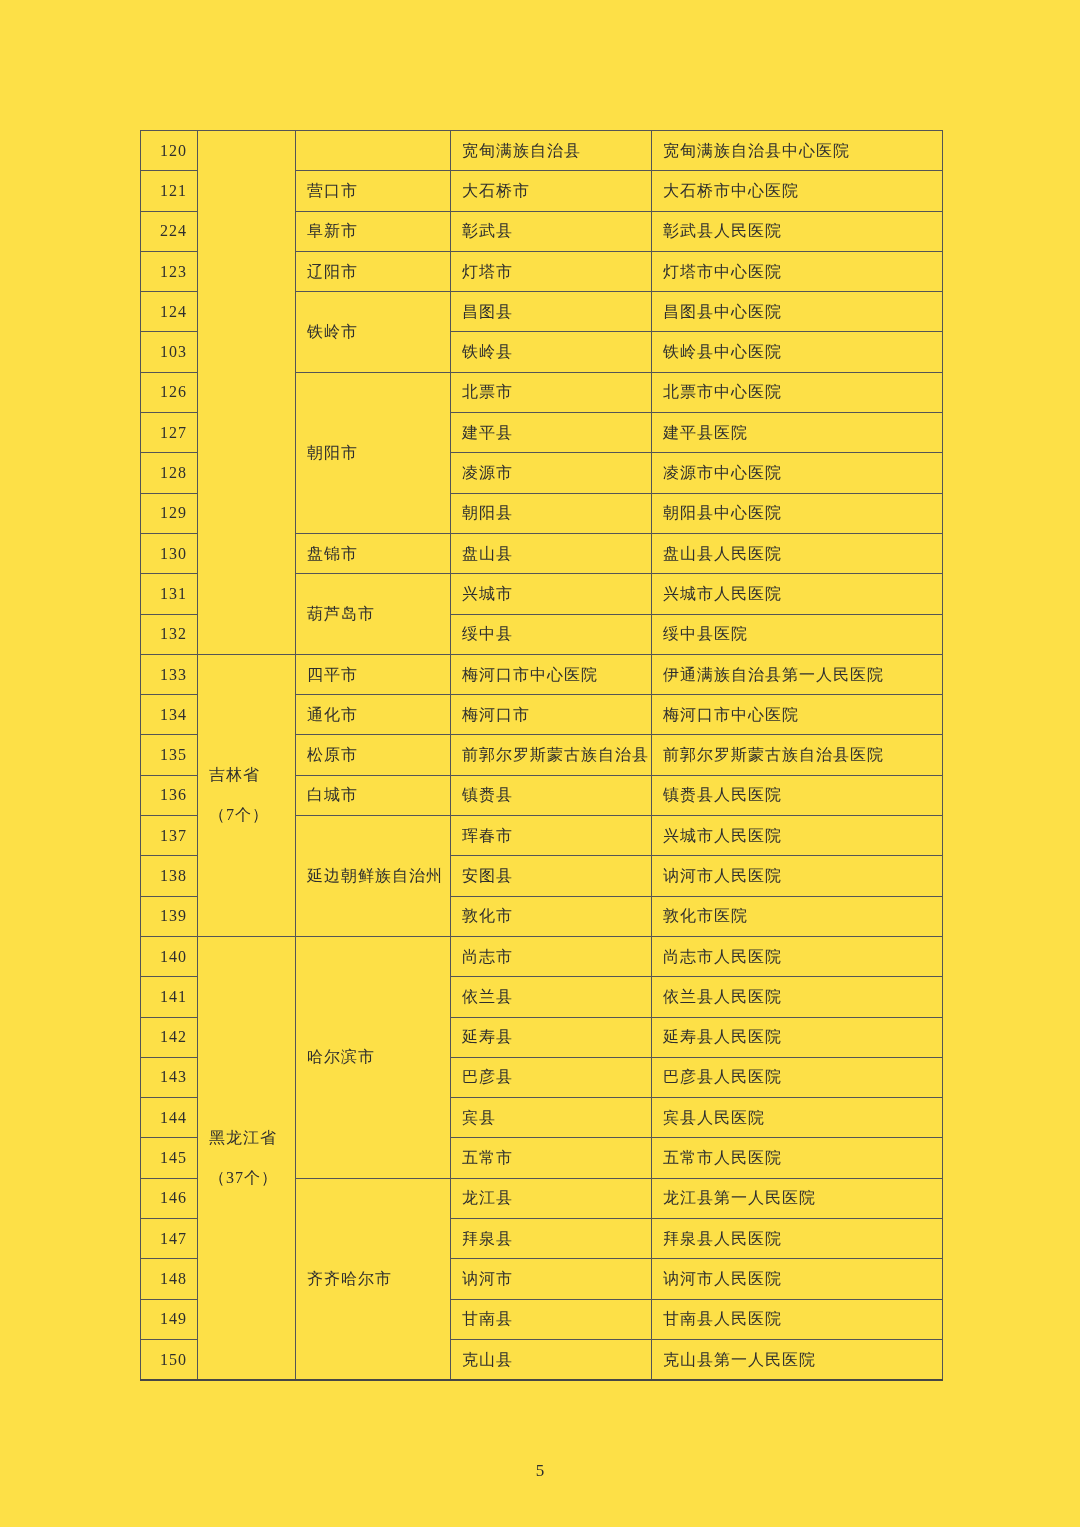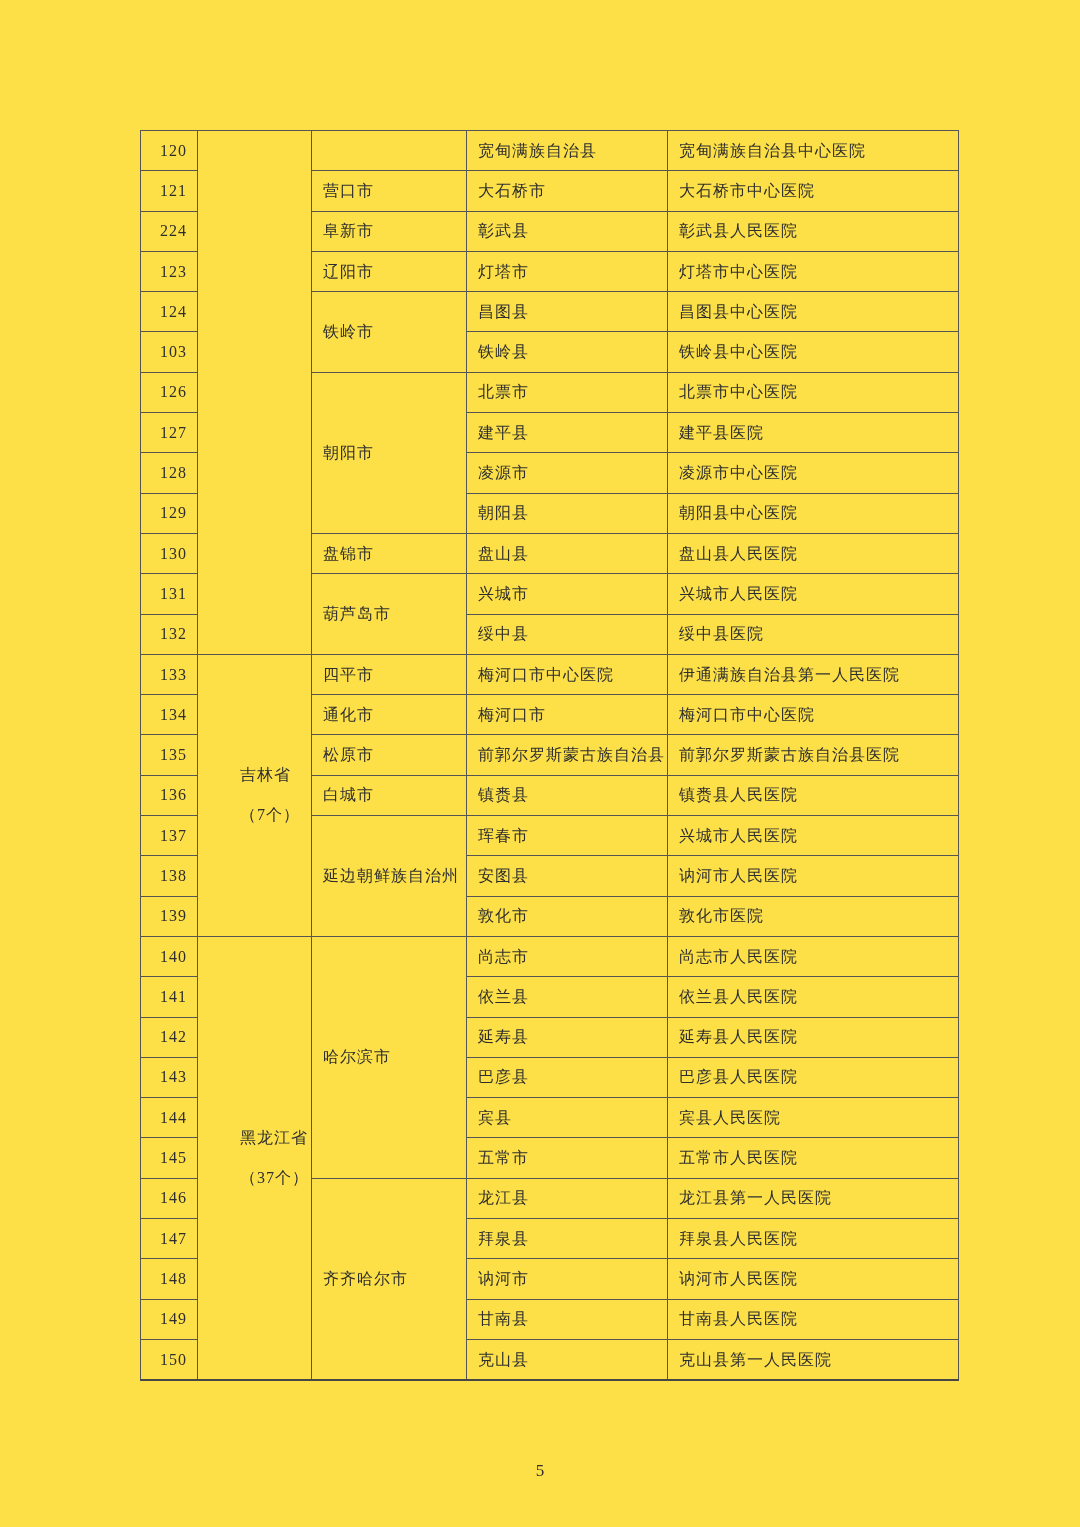--- a/index.html
+++ b/index.html
@@ -42,21 +42,20 @@
     padding: 0;
     letter-spacing: 0.5px;
   }
   td.cell-province {
     vertical-align: top;
     padding-top: 0;
   }
   .province-line {
     height: 40.3px;
     line-height: 40.3px;
-    margin-left: 31px;
   }
   .page-number {
     position: absolute;
     top: 1461px;
     left: 0;
     width: 100%;
     text-align: center;
     font-size: 17px;
     letter-spacing: 0;
     color: #2e2e2e;

